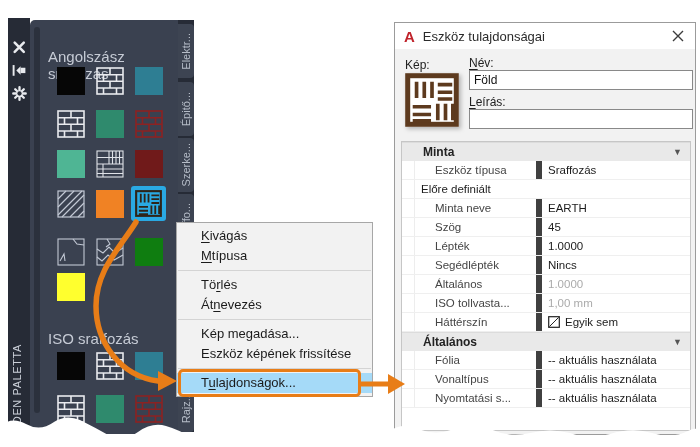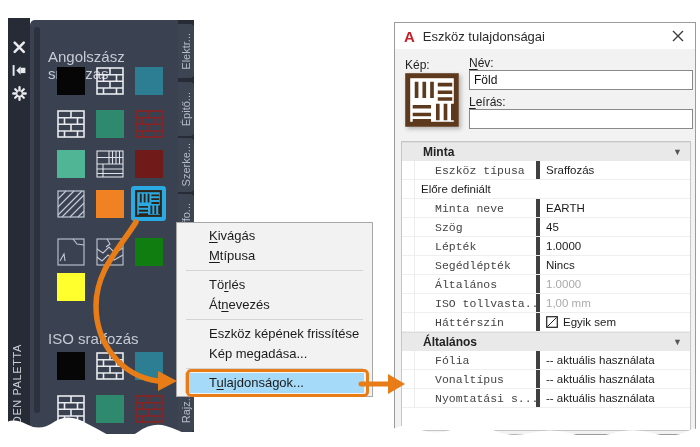--- a/index.html
+++ b/index.html
@@ -23,21 +23,21 @@
   .sw-sel svg{width:27px;height:27px;}
 
   
   .tab-strip{position:absolute;left:178px;top:20px;width:16px;height:412px;background:#262b36;z-index:3;}
   .pal-tab{position:absolute;left:0;width:16px;background:#3d4452;border-radius:0 4px 4px 0;
            display:flex;align-items:center;justify-content:center;}
   .pal-tab span{writing-mode:vertical-rl;transform:rotate(180deg);font-size:11px;color:#b6bdc8;white-space:nowrap;}
 
   
   .menu{position:absolute;left:176px;top:222px;width:197px;background:#f2f2f2;border:1px solid #a7a7a7;
-        box-sizing:border-box;padding:3px 8px;z-index:30;}
+        box-sizing:border-box;padding:3px 0;z-index:30;}
   .menu-item{position:relative;height:20px;line-height:20px;padding-left:24px;font-size:13px;color:#1b1b1b;}
   .menu-sep{height:1px;background:#d4d4d4;margin:4px 1px;}
   .menu-item.hl{background:#a5daf8;}
   .key{text-decoration:underline;text-underline-offset:2px;}
   .hl-box{position:absolute;left:1px;top:-4px;height:22px;width:177px;border:3px solid #e87d17;
           border-radius:5px;pointer-events:none;}
 
   
   .dialog{position:absolute;left:394px;top:22px;width:302px;height:413px;background:#f2f2f2;
           border:1px solid #9b9b9b;box-sizing:border-box;z-index:10;}
@@ -51,22 +51,22 @@
   .preview{position:absolute;left:10px;top:50px;width:54px;height:54px;filter:drop-shadow(2px 2px 2px rgba(0,0,0,.25));}
 
   
   .grid{position:absolute;left:6px;top:118px;width:290px;height:290px;background:#fff;
         border:1px solid #c6c6c6;box-sizing:border-box;overflow:hidden;}
   .sect{height:18px;background:#e9e9e9;border-top:1px solid #dcdcdc;display:flex;align-items:center;}
   .sect b{margin-left:21px;font-size:12px;color:#222;}
   .sect .arr{margin-left:auto;margin-right:8px;font-size:9px;color:#555;}
   .prow{height:18px;display:flex;align-items:center;border-bottom:1px solid #efefef;font-size:11.5px;}
   .pgut{width:12px;height:100%;border-right:1px solid #ededed;flex:0 0 12px;}
-  .plab{width:101px;flex:0 0 101px;padding-left:20px;color:#454545;border-right:4px solid #404040;
-        height:100%;display:flex;align-items:center;white-space:nowrap;overflow:hidden;font-family:Liberation Mono, monospace;}
+  .plab{width:101px;flex:0 0 101px;padding-left:20px;color:#454545;border-right:6px solid #404040;
+        height:100%;display:flex;align-items:center;white-space:nowrap;overflow:hidden;}
   .pval{padding-left:6px;color:#1c1c1c;display:flex;align-items:center;gap:5px;white-space:nowrap;}
   .muted .pval{color:#ababab;}
   .chip{width:11px;height:11px;border:1px solid #3a2c16;box-sizing:border-box;}
   .nonecolor{width:12px;height:12px;}
 
   
   .overlay{position:absolute;left:0;top:0;width:700px;height:447px;z-index:40;pointer-events:none;}
   .tear{position:absolute;z-index:50;pointer-events:none;}
 </style>
 </head>
@@ -226,22 +226,22 @@
       </div>
   </div>
 
   <div class="menu">
     <div class="menu-item"><span></span><span class="key">K</span><span>ivágás</span></div>
     <div class="menu-item"><span></span><span class="key">M</span><span>típusa</span></div>
     <div class="menu-sep"></div>
     <div class="menu-item"><span>Tö</span><span class="key">r</span><span>lés</span></div>
     <div class="menu-item"><span>Át</span><span class="key">n</span><span>evezés</span></div>
     <div class="menu-sep"></div>
+    <div class="menu-item"><span>Kép megadása...</span></div>
     <div class="menu-item"><span>Eszköz képének frissítése</span></div>
-    <div class="menu-item"><span>Kép megadása...</span></div>
     <div class="menu-sep"></div>
     <div class="menu-item hl">
       <span>T</span><span class="key">u</span><span>lajdonságok...</span>
       <span class="hl-box"></span>
     </div>
   </div>
 
   <div class="dialog">
     <div class="dlg-title">
       <span class="dlg-logo">A</span>

